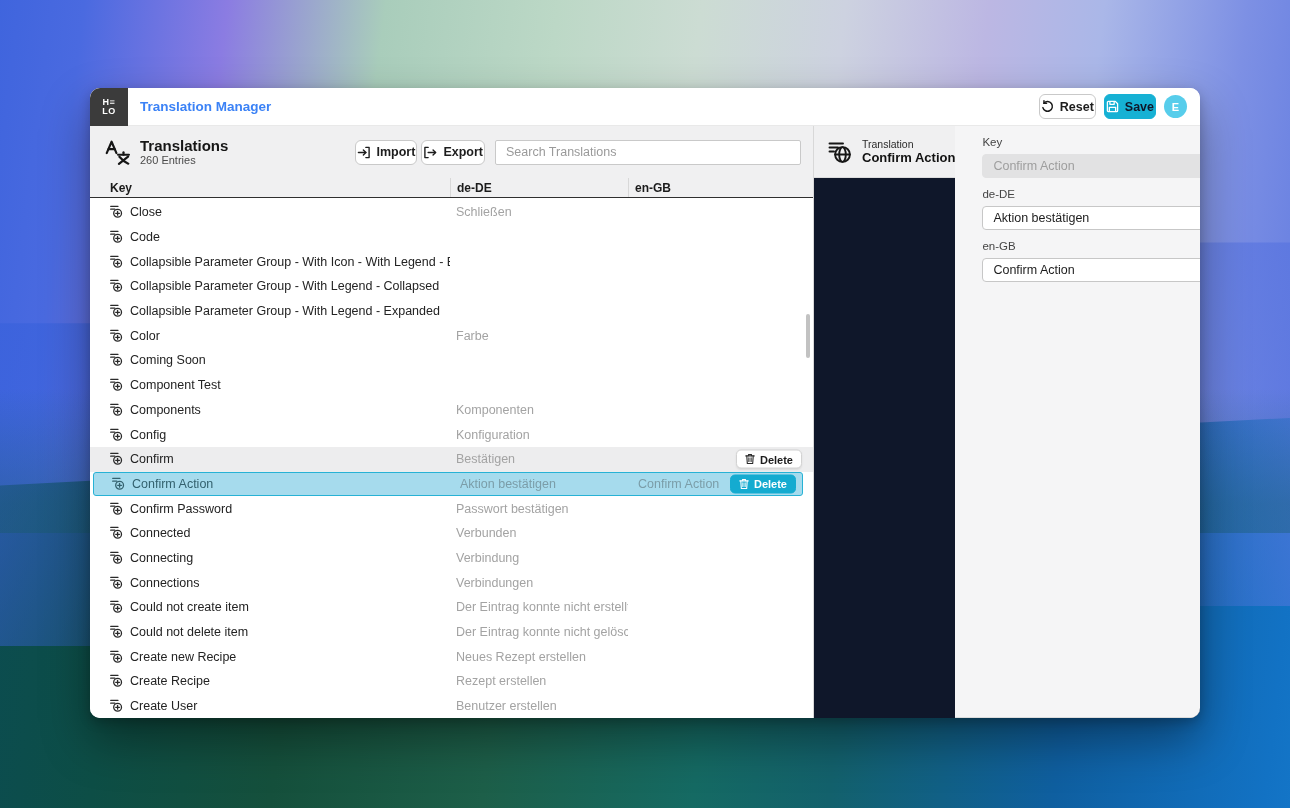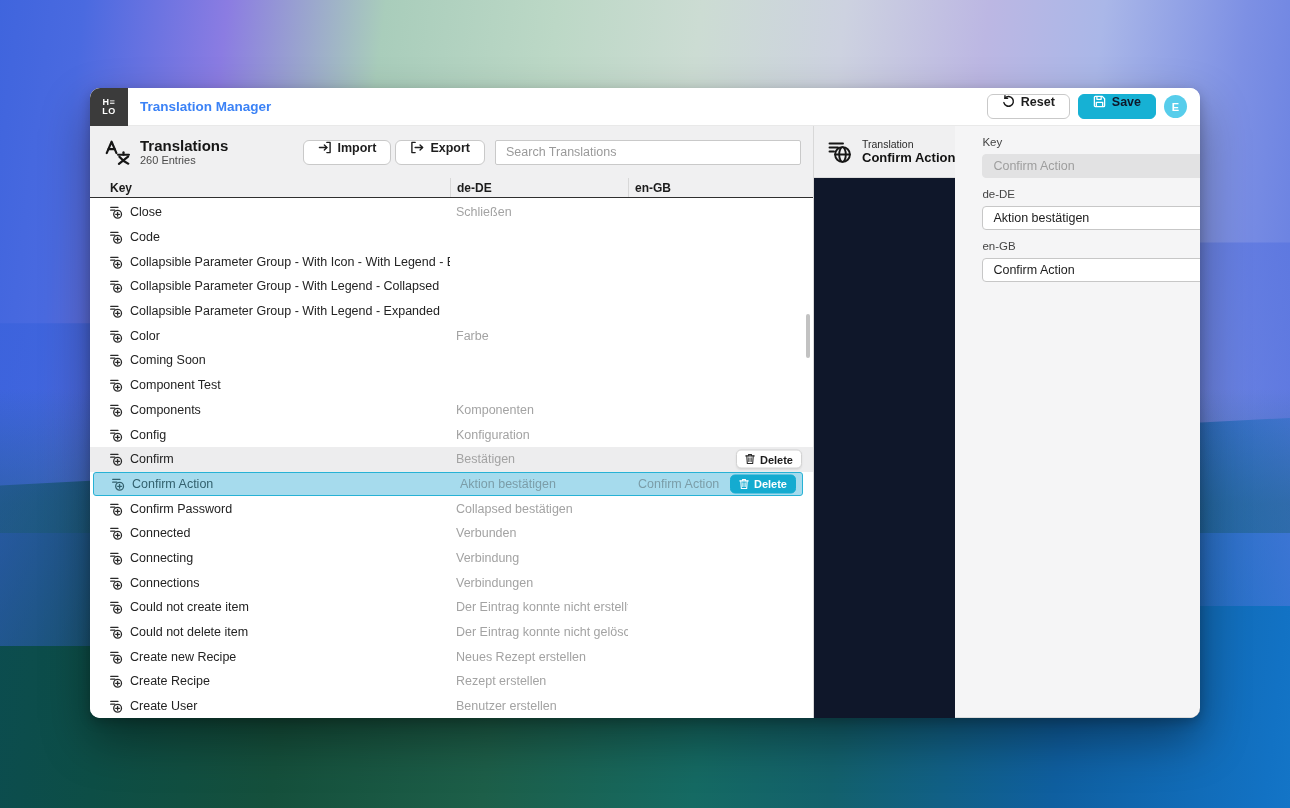--- a/index.html
+++ b/index.html
@@ -25,21 +25,21 @@
     background:#fff; border-radius:10px; overflow:hidden;
     box-shadow:0 22px 48px rgba(0,0,0,.38), 0 4px 12px rgba(0,0,0,.22);
     display:flex; flex-direction:column; }
 
   
   .titlebar { height:38px; background:#fff; border-bottom:1px solid #e9e9e9; display:flex; align-items:center; flex:0 0 auto; }
   .logo { width:38px; height:38px; background:#3b3b3b; color:#fff; display:flex; flex-direction:column;
     align-items:center; justify-content:center; font-weight:800; font-size:9px; line-height:9px; letter-spacing:.5px; flex:0 0 auto; }
   .app-title { margin-left:12px; font-size:13.5px; font-weight:700; color:#3b82f6; }
   .tb-right { margin-left:auto; display:flex; align-items:center; gap:8px; padding-right:13px; }
-  .btn { display:inline-flex; align-items:flex-start; gap:6px; height:25px; padding:0 14px;
+  .btn { display:inline-flex; align-items:center; gap:6px; height:25px; padding:0 1px;
     border:1px solid #c9c9c9; border-radius:6px; background:#fff; font-family:inherit;
     font-size:12.5px; font-weight:600; color:#1d1d1d; cursor:pointer; }
   .btn.primary { background:#16b1d4; border-color:#16b1d4; color:#0f172a; }
   .avatar { width:23px; height:23px; border-radius:50%; background:#57cdeb; color:#fff;
     font-size:11px; font-weight:600; display:flex; align-items:center; justify-content:center; }
 
   .main { flex:1; display:flex; min-height:0; }
 
   
   .left { width:723px; flex:0 0 auto; display:flex; flex-direction:column; background:#fff; position:relative; min-height:0; }
@@ -55,21 +55,21 @@
   .lh-actions .btn + .btn { margin-left:4px; }
 
   
   .thead { height:20px; background:#f0f0f1; border-bottom:1px solid #2f2f2f; display:grid;
     grid-template-columns:6px 354px 178px 175px 1fr; align-items:center; flex:0 0 auto; }
   .th { font-size:12px; font-weight:600; color:#1b1b1b; height:100%; display:flex; align-items:center; }
   .th.key { grid-column:2; padding-left:14px; }
   .th.de, .th.en { border-left:1px solid #d8d8d8; padding-left:6px; }
   .tbody { flex:1; padding-top:2px; overflow:hidden; position:relative; }
   .trow { position:relative; height:24.7px; display:grid; grid-template-columns:6px 354px 178px 175px 1fr; align-items:center; }
-  .cell-key { grid-column:2; display:flex; align-items:flex-end; gap:7px; padding-left:14px; overflow:hidden; white-space:nowrap; }
+  .cell-key { grid-column:2; display:flex; align-items:flex-start; gap:7px; padding-left:14px; overflow:hidden; white-space:nowrap; }
   .cell-key span { font-size:12.5px; color:#232323; }
   .cell-de, .cell-en { font-size:12.5px; color:#a3a3a3; padding-left:6px; overflow:hidden; white-space:nowrap; }
   .row-icon { flex:0 0 auto; }
   .trow.hover { background:#ededee; }
   .trow.selected { background:#a6dbed; border:1.5px solid #27b2d5; border-radius:3px; margin:0 10px 0 3px; }
   .trow.selected .cell-key { padding-left:12px; }
   .trow.selected .cell-key span { color:#33616e; }
   .trow.selected .cell-de, .trow.selected .cell-en { color:#7b9da8; }
   .trow.selected .row-icon path, .trow.selected .row-icon circle { stroke:#33616e; }
 
@@ -413,21 +413,21 @@
   <svg class="row-icon" width="13" height="13" viewBox="0 0 13 13" fill="none" stroke="#2a2a2a" stroke-width="1.3" stroke-linecap="round">
     <path d="M0.7 1.3 H8"></path>
     <path d="M0.7 4.2 H4.8"></path>
     <circle cx="7.6" cy="8.3" r="3.9"></circle>
     <path d="M7.6 6.4 V10.2"></path>
     <path d="M5.7 8.3 H9.5"></path>
   </svg>
               </span>
       <span>Confirm Password</span>
     </div>
-    <div class="cell-de">Collapsed bestätigen</div>
+    <div class="cell-de">Passwort bestätigen</div>
     <div class="cell-en"></div>
           </div>
           <div class="trow">
     <div class="cell-key">
       <span>
   <svg class="row-icon" width="13" height="13" viewBox="0 0 13 13" fill="none" stroke="#2a2a2a" stroke-width="1.3" stroke-linecap="round">
     <path d="M0.7 1.3 H8"></path>
     <path d="M0.7 4.2 H4.8"></path>
     <circle cx="7.6" cy="8.3" r="3.9"></circle>
     <path d="M7.6 6.4 V10.2"></path>

